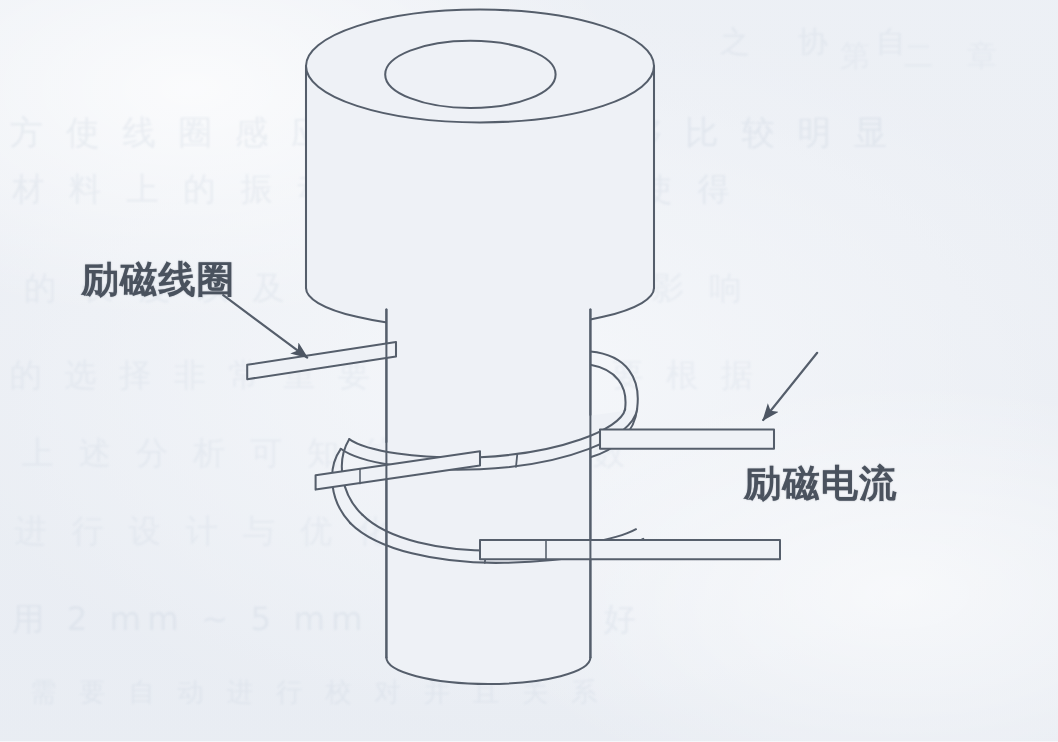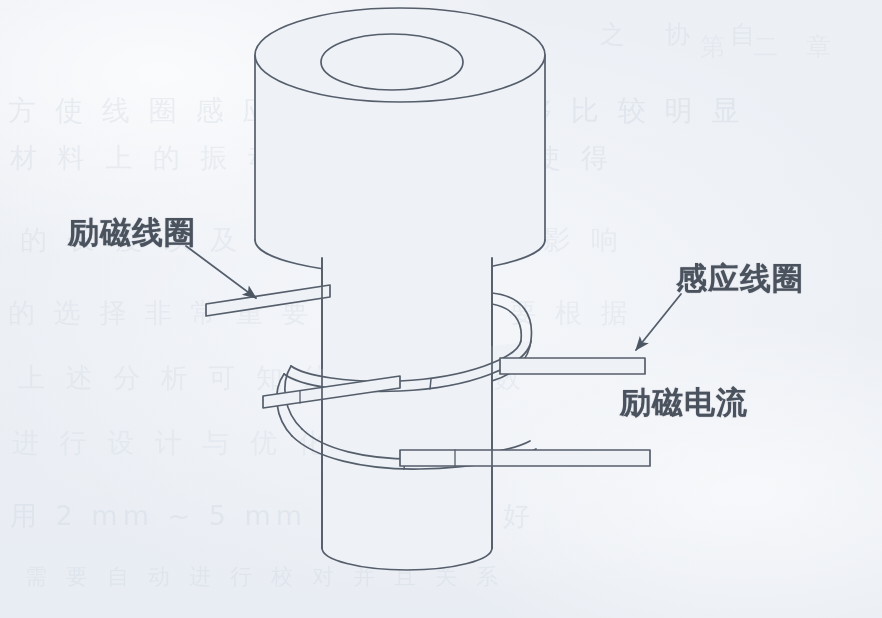--- a/index.html
+++ b/index.html
@@ -161,17 +161,16 @@
 
       <path d="M186,246 L256,298" stroke-width="1.8" marker-end="url(#arrowhead)"></path>
       <path d="M681,294 L636,350" stroke-width="1.8" marker-end="url(#arrowhead)"></path>
 
     </g>
   </svg>
 
   <div class="lbl" style="left:68px; top:212px;text-align:right;">励磁线圈</div>
 
 
-  <div class="lbl" style="left:676px; top:258px;">感应线圈</div>
 
   <div class="lbl" style="left:620px; top:382px;">励磁电流</div>
 
 </div>
 
 </body></html>

